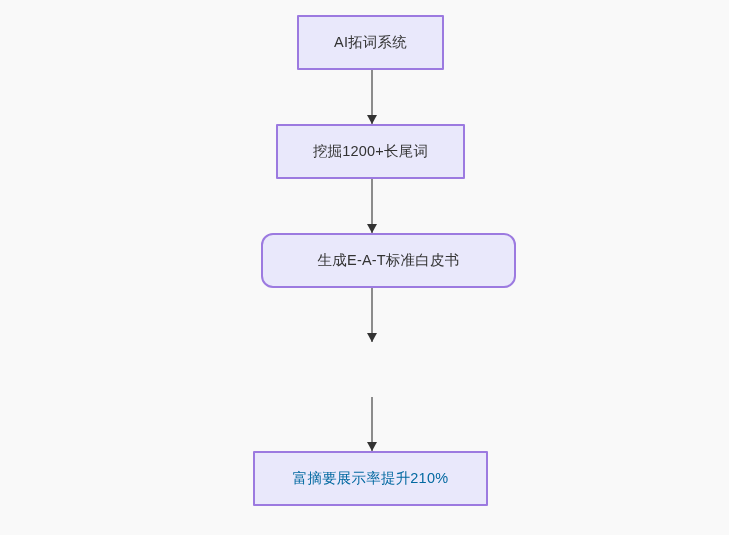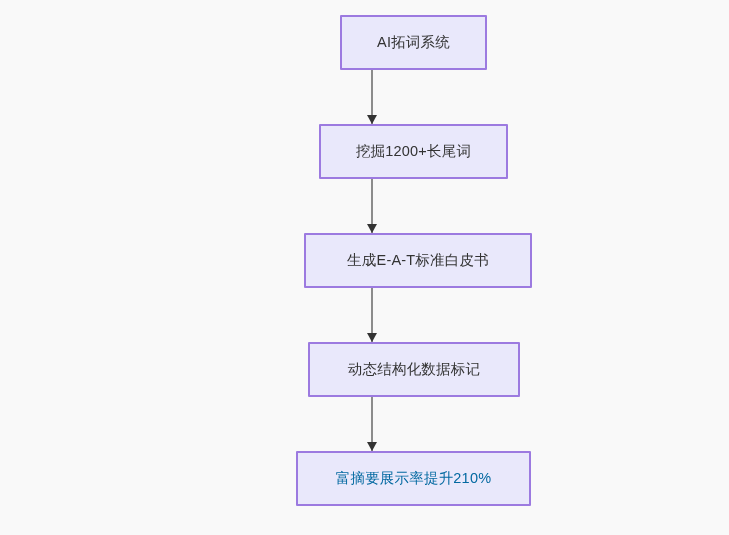--- a/index.html
+++ b/index.html
@@ -27,21 +27,20 @@
     border-radius: 1px;
     display: flex;
     align-items: center;
     justify-content: center;
     color: #333333;
     font-size: 14.5px;
     line-height: 1.2;
     letter-spacing: 0.2px;
     white-space: nowrap;
     text-align: center;
-    margin-left: 43px;
   }
   .node-label {
     display: block;
     padding: 0 6px;
   }
   .edge {
     position: absolute;
   }
   .edge-line {
     position: absolute;
@@ -86,25 +85,22 @@
   </div>
 
   <div class="node" style="left: 297px; top: 15px; width: 147px; height: 55px; background: rgb(233, 232, 251); border-color: rgb(156, 122, 224); color: rgb(51, 51, 51);">
     <span class="node-label">AI拓词系统</span>
   </div>
 
   <div class="node" style="left: 276px; top: 124px; width: 189px; height: 55px; background: rgb(233, 232, 251); border-color: rgb(156, 122, 224); color: rgb(51, 51, 51);">
     <span class="node-label">挖掘1200+长尾词</span>
   </div>
 
-  <div class="node" style="left: 261px; top: 233px; width: 228px; height: 55px; background: rgb(233, 232, 251); border-color: rgb(156, 122, 224); color: rgb(51, 51, 51);">
+  <div class="node" style="left: 261px; top: 233px; width: 255px; height: 55px; background: rgb(233, 232, 251); border-color: rgb(156, 122, 224); color: rgb(51, 51, 51); border-radius: 12px;">
     <span class="node-label">生成E-A-T标准白皮书</span>
   </div>
 
-  <div class="node" style="left: 265px; top: 342px; width: 212px; height: 55px; background: rgb(233, 232, 251); border-color: rgb(156, 122, 224); color: rgb(51, 51, 51);">
-    <span class="node-label">动态结构化数据标记</span>
-  </div>
 
   <div class="node" style="left: 253px; top: 451px; width: 235px; height: 55px; background: rgb(233, 232, 251); border-color: rgb(156, 122, 224); color: #0369a1;">
     <span class="node-label">富摘要展示率提升210%</span>
   </div>
 
 </div>
 
 </body></html>

